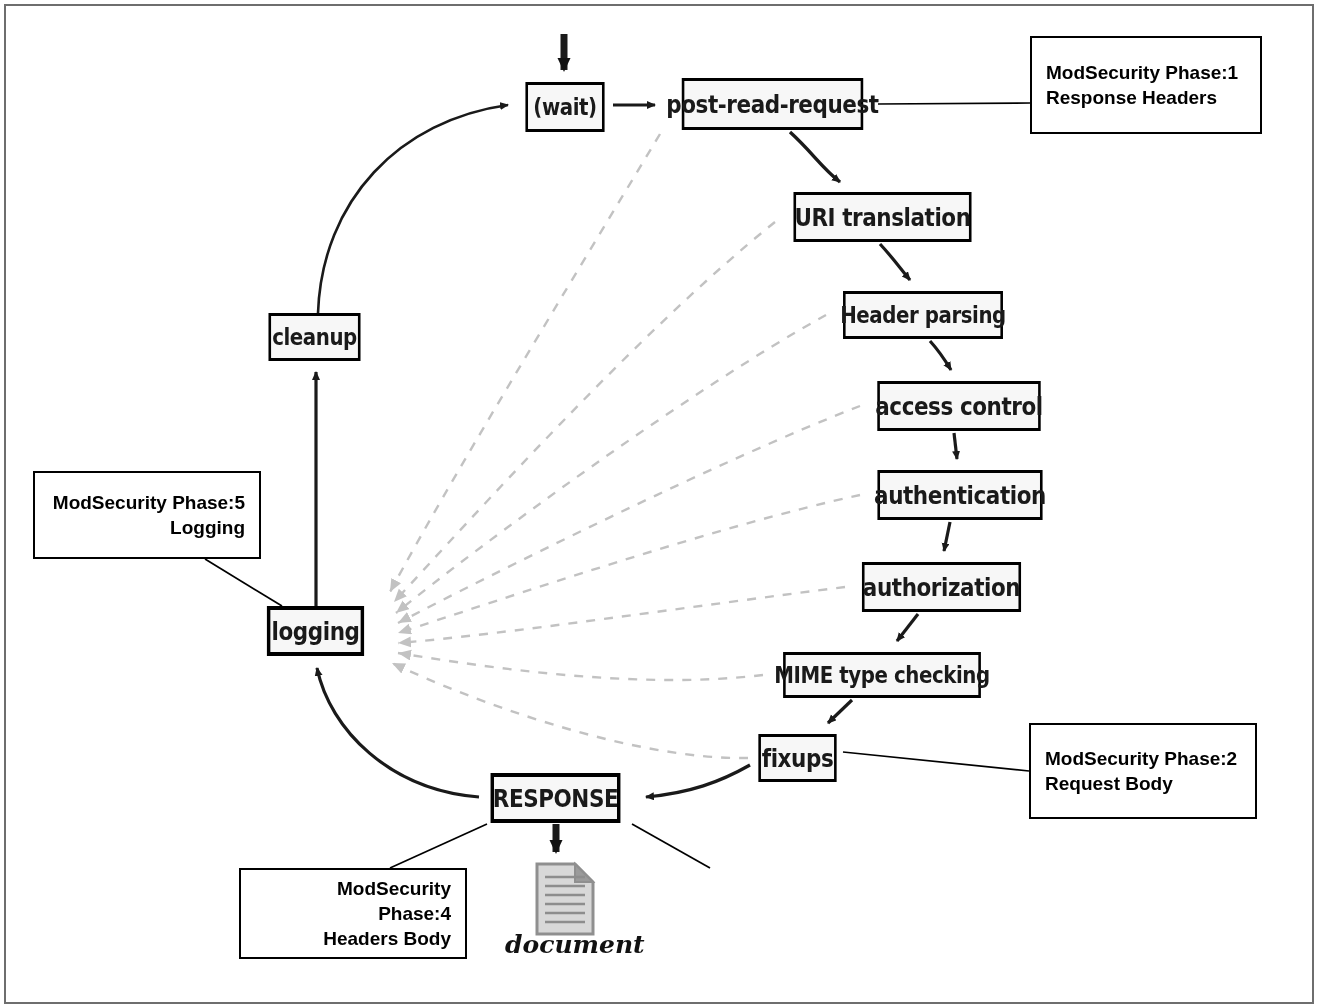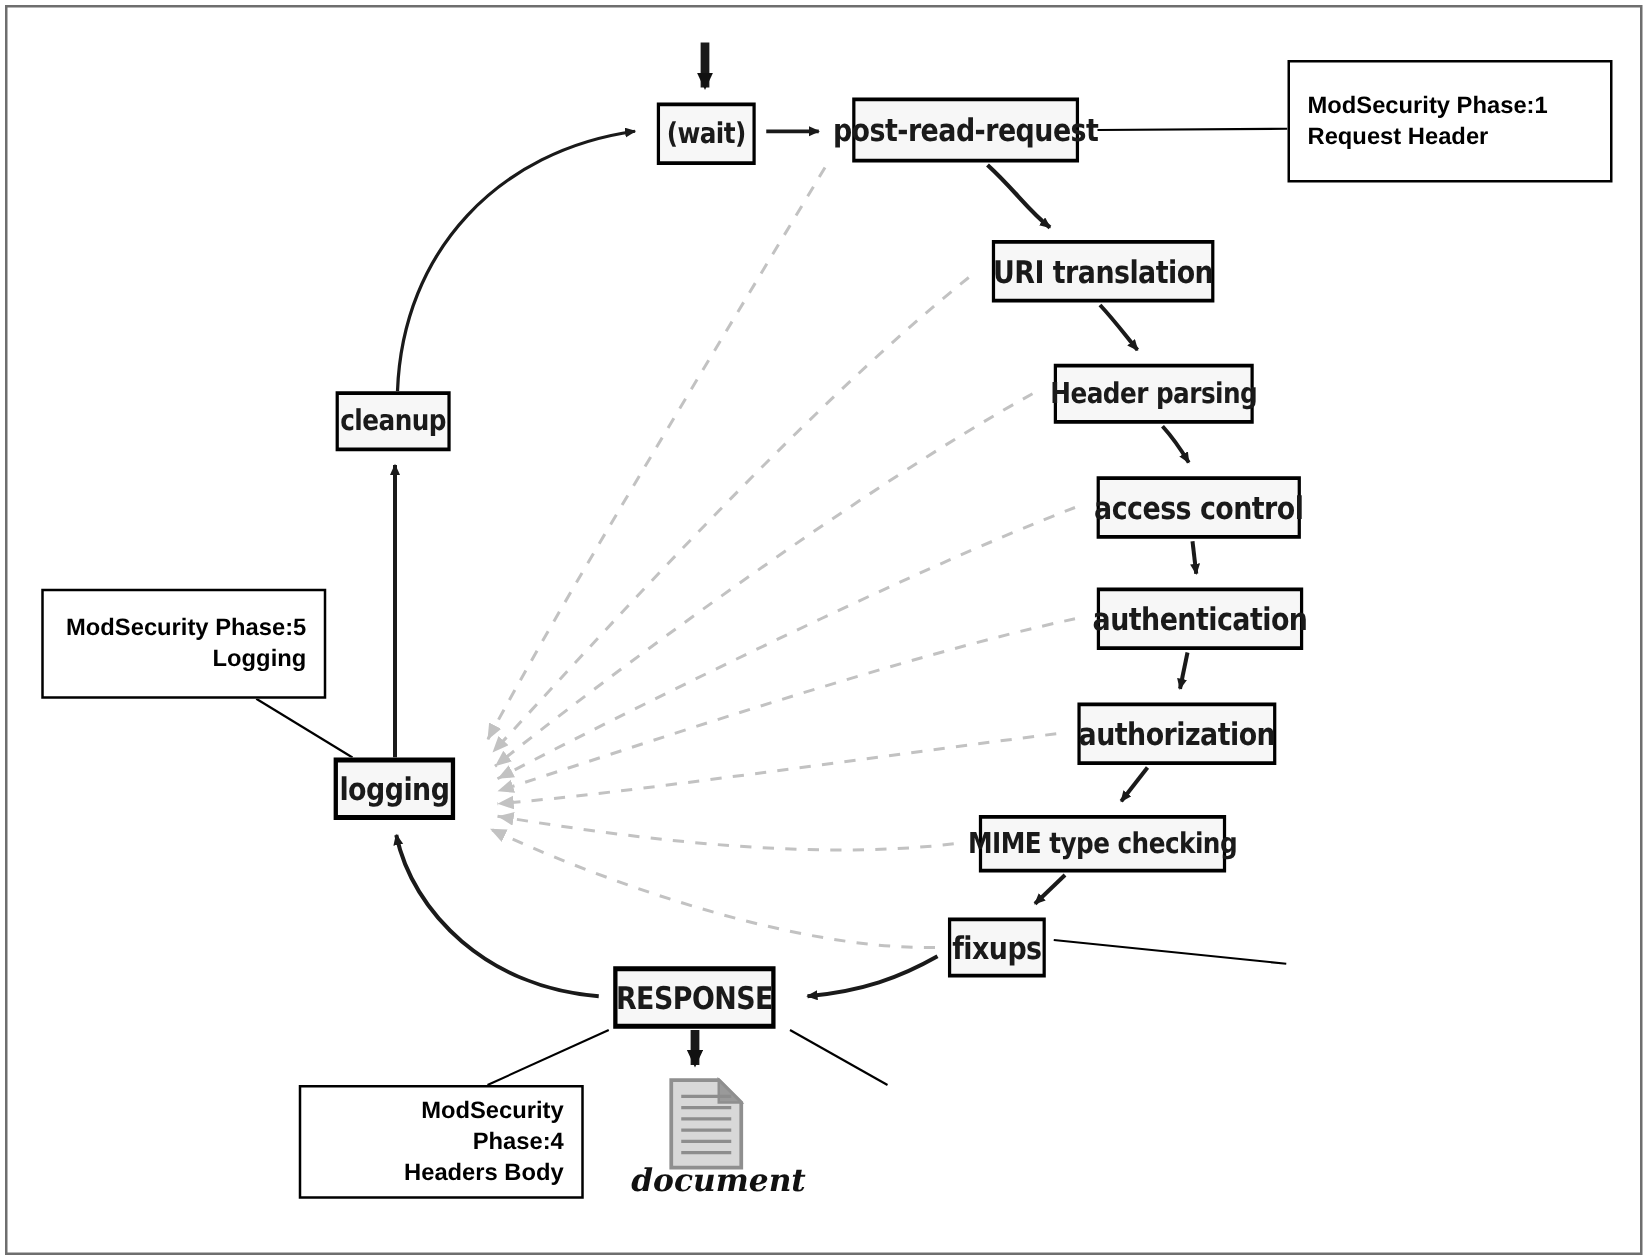--- a/index.html
+++ b/index.html
@@ -198,26 +198,30 @@
   <div class="node" id="n-response" style="left: 480px; top: 773px; width: 151px; height: 50px; font-size: 25px; border-width: 4px;">
     <span class="lbl">RESPONSE</span>
   </div>
   <div class="node" id="n-logging" style="left: 259px; top: 606px; width: 113px; height: 50px; font-size: 25px; border-width: 4px;">
     <span class="lbl">logging</span>
   </div>
   <div class="node" id="n-cleanup" style="left: 261px; top: 313px; width: 107px; height: 48px; font-size: 23px; border-width: 3px;">
     <span class="lbl">cleanup</span>
   </div>
 
-  <div class="note left" id="note-phase1" style="left: 1030px; top: 48px; width: 260px; height: 98px;">
+  <div class="note left" id="note-phase1" style="left: 1030px; top: 36px; width: 232px; height: 98px;">
     <span>ModSecurity Phase:1</span>
-    <span>Request Header</span>
+    <span>Response Headers</span>
   </div>
   <div class="note right" id="note-phase5" style="left: 33px; top: 471px; width: 228px; height: 88px;">
     <span>ModSecurity Phase:5</span>
     <span>Logging</span>
   </div>
+  <div class="note left" id="note-phase2" style="left: 1029px; top: 723px; width: 228px; height: 96px;">
+    <span>ModSecurity Phase:2</span>
+    <span>Request Body</span>
+  </div>
   <div class="note right" id="note-phase4" style="left: 239px; top: 868px; width: 228px; height: 91px; padding-left: 26px;">
     <span>ModSecurity Phase:4</span>
     <span>Headers Body</span>
   </div>
 
 </div>
 
 </body></html>

